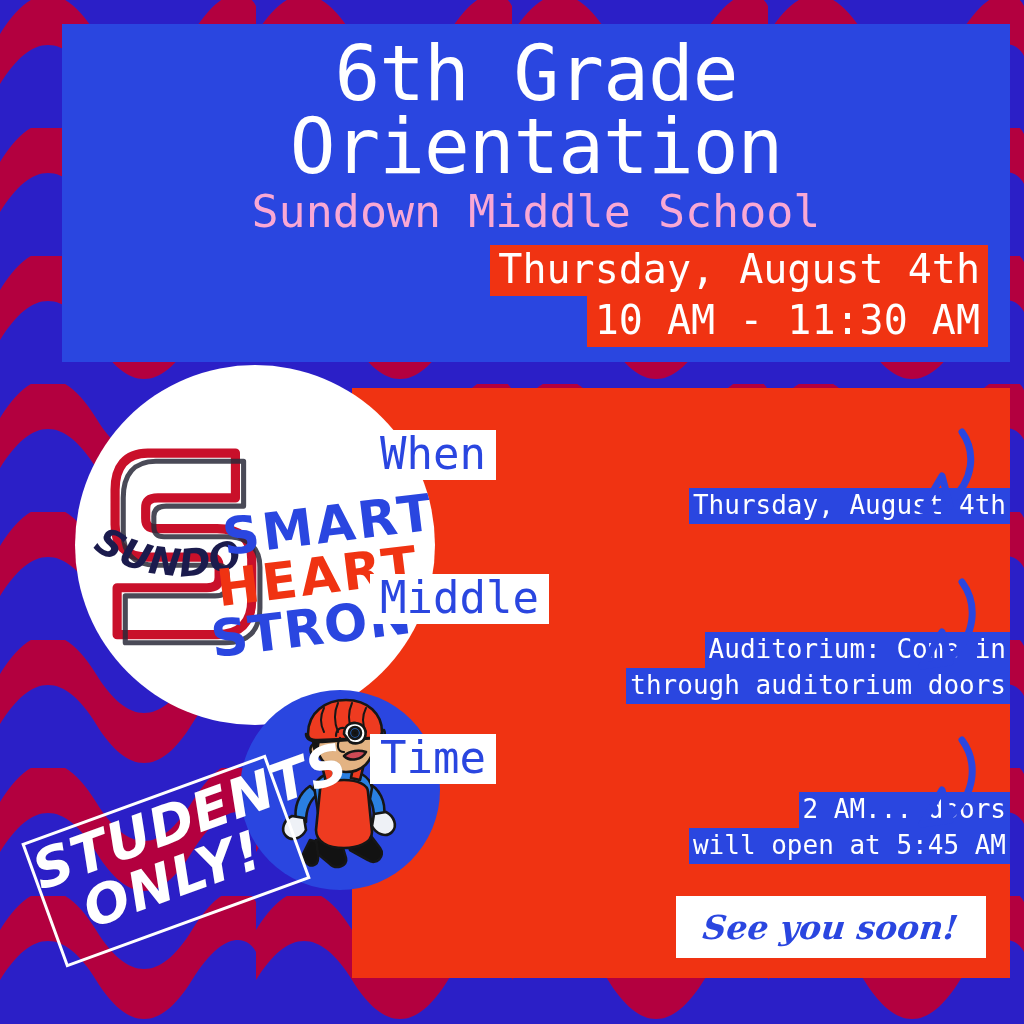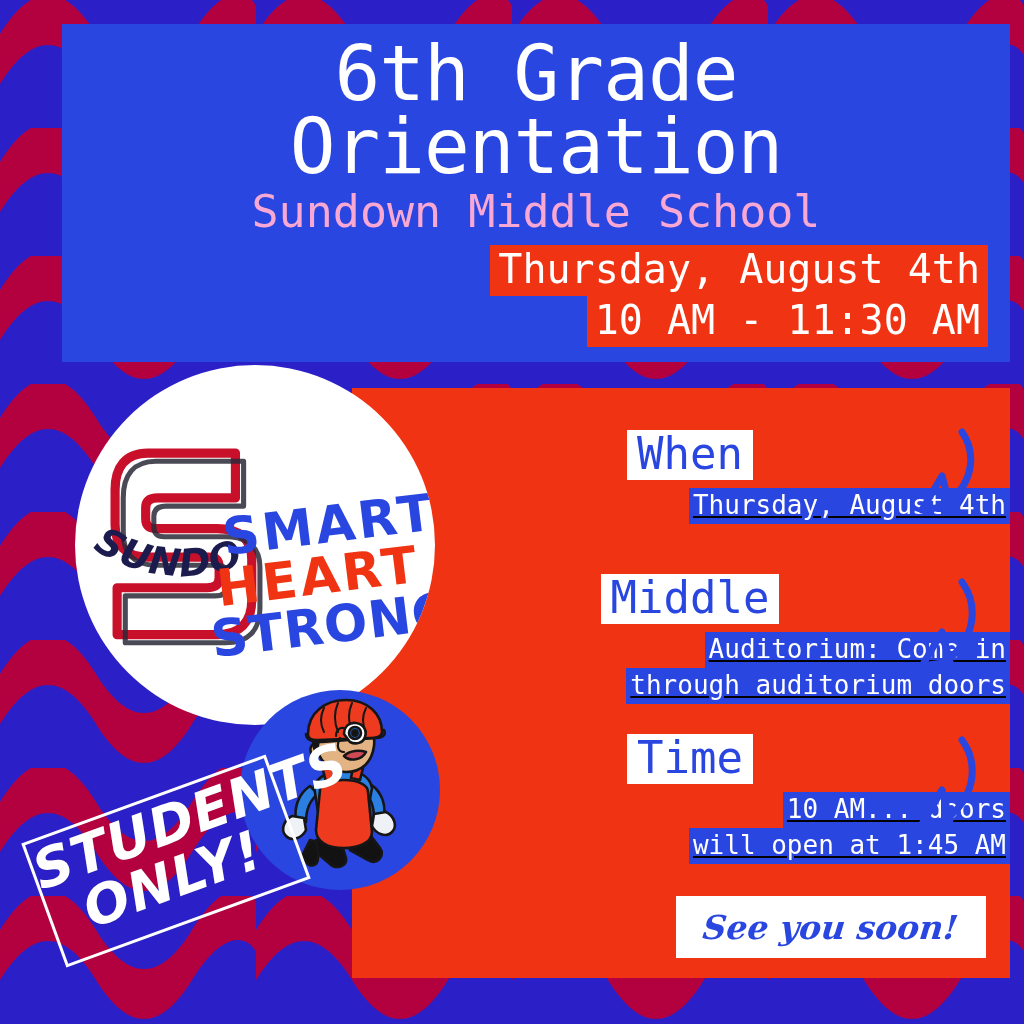--- a/index.html
+++ b/index.html
@@ -83,21 +83,21 @@
     font-family:"DejaVu Sans", sans-serif;
     font-weight:bold;font-style:italic;
     font-size:54px;line-height:0.98;
     text-align:center;
     letter-spacing:1px;
     text-shadow:0 0 1px rgba(0,0,0,.15);
   }
   #students-badge .so-1{margin-top:4px;}
 
   
-  .info-block{position:absolute;right:14px;text-align:center;width:640px;text-decoration:underline;}
+  .info-block{position:absolute;right:14px;text-align:left;width:640px;}
   .info-head{
     display:inline-block;
     background:#ffffff;color:#2a46e0;
     font-family:"DejaVu Sans Mono", monospace;
     font-size:44px;line-height:1.05;
     padding:1px 10px 3px 10px;
     font-weight:400;
   }
   .info-line{
     display:inline-block;
@@ -264,22 +264,22 @@
     </div>
   </div>
   <svg class="arrow" style="left:898px;top:578px;" width="112" height="110" viewBox="0 0 112 110" xmlns="http://www.w3.org/2000/svg">
     <path d="M64,4 C80,26 78,58 52,80" fill="none" stroke="#2a46e0" stroke-width="7" stroke-linecap="round"></path>
     <path d="M52,84 L24,88 L44,54 Z" fill="none" stroke="#2a46e0" stroke-width="7" stroke-linejoin="round"></path>
   </svg>
 
   <div class="info-block" style="top:734px;">
     <span class="info-head">Time</span>
     <div class="info-lines">
-      <span class="info-line">10 AM... doors</span>
-      <span class="info-line">will open at 1:45 AM</span>
+      <span class="info-line">2 AM... doors</span>
+      <span class="info-line">will open at 5:45 AM</span>
     </div>
   </div>
   <svg class="arrow" style="left:898px;top:736px;" width="112" height="110" viewBox="0 0 112 110" xmlns="http://www.w3.org/2000/svg">
     <path d="M64,4 C80,26 78,58 52,80" fill="none" stroke="#2a46e0" stroke-width="7" stroke-linecap="round"></path>
     <path d="M52,84 L24,88 L44,54 Z" fill="none" stroke="#2a46e0" stroke-width="7" stroke-linejoin="round"></path>
   </svg>
 
   <div id="see-you">
     <span>See you soon!</span>
   </div>

